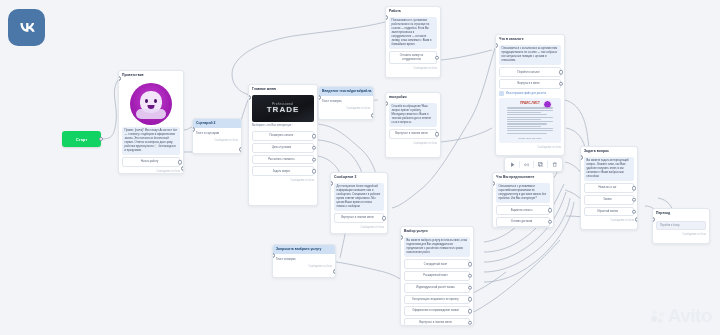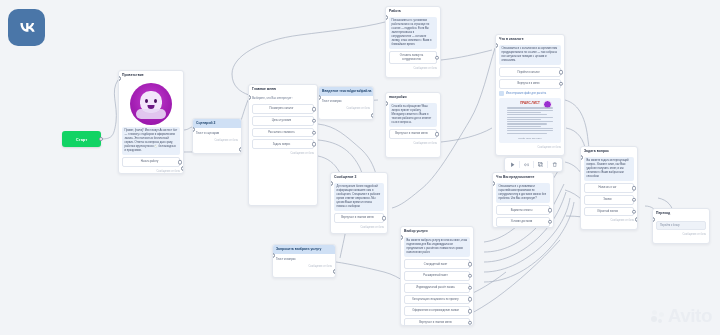--- a/index.html
+++ b/index.html
@@ -265,20 +265,26 @@
     <div class="body">
       <div class="tplain">Текст в сценарии</div>
     </div>
     <div class="foot">Сообщение от бота</div>
   </div>
 
   <div class="node" style="left:248px;top:84px;width:70px;height:122px;">
     <div class="in-port" style="top:10px;"></div>
     <div class="title">Главное меню</div>
     <div class="body">
+      <div class="banner">
+        <div class="inner">
+          <div class="bn-top">Professional</div>
+          <div class="bn-main">TRADE</div>
+        </div>
+      </div>
       <div class="label-sm">Выберите, что Вас интересует:</div>
       <div class="opt">
         <span>Посмотреть каталог</span>
         <span class="dot"></span>
       </div>
       <div class="opt">
         <span>Цены и условия</span>
         <span class="dot"></span>
       </div>
       <div class="opt">

